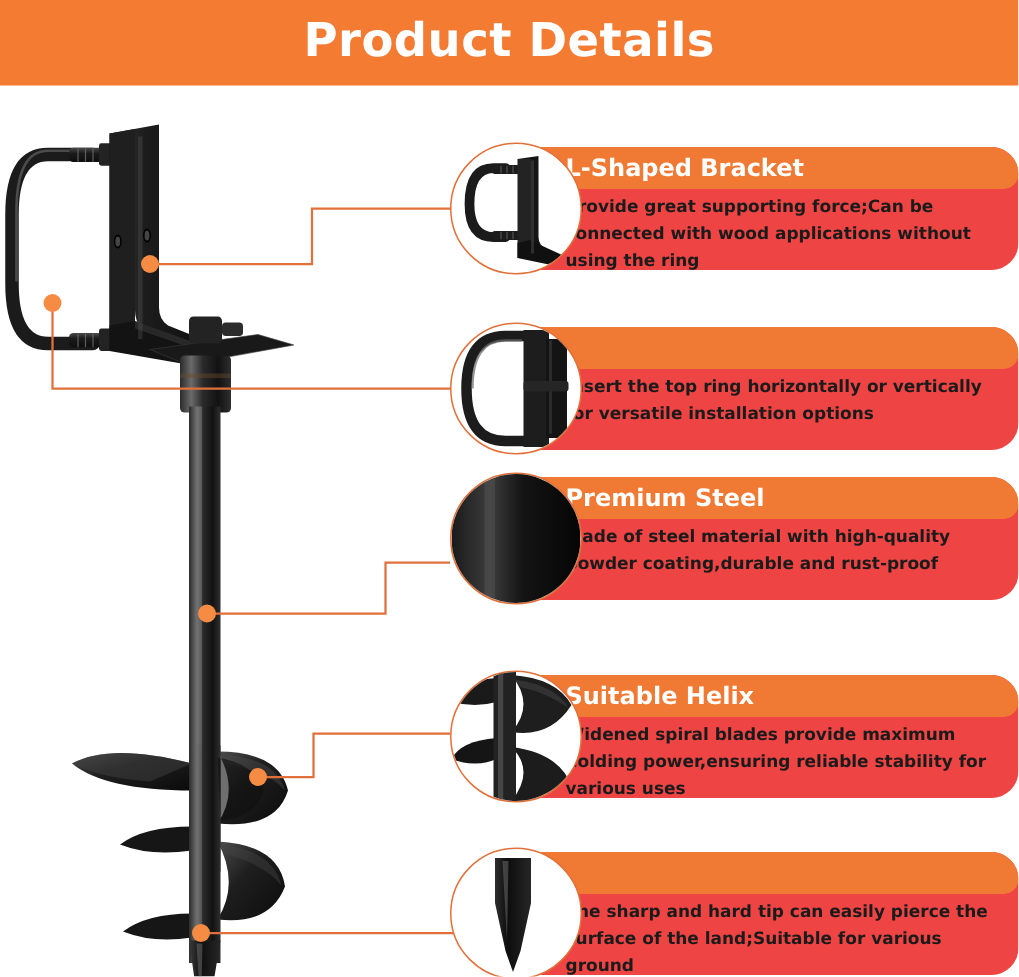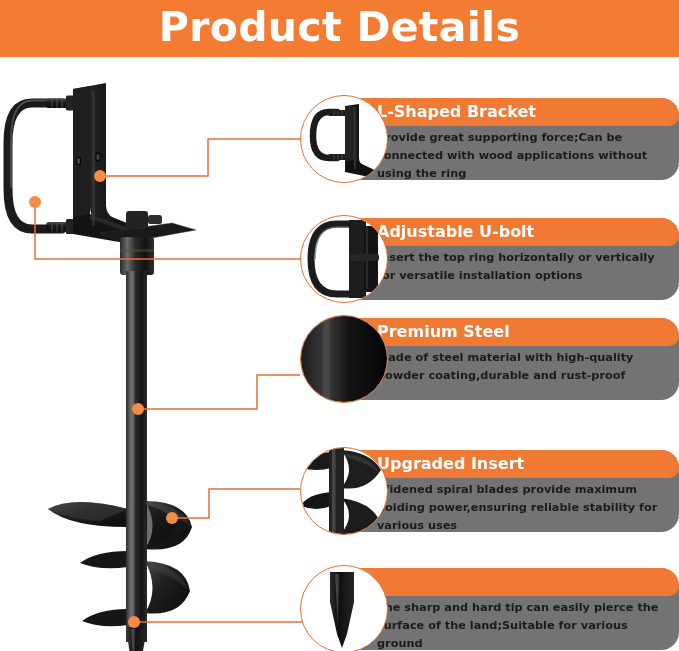--- a/index.html
+++ b/index.html
@@ -17,21 +17,21 @@
   
   #header-banner {
     position: absolute;
     left: 0; top: 0;
     width: 679px; height: 57px;
     background: #F47B32;
     display: flex; align-items: center; justify-content: center;
   }
   #header-title {
     color: #ffffff;
-    font-size: 41px;
+    font-size: 31px;
     font-weight: bold;
     letter-spacing: 0.3px;
     font-family: "DejaVu Sans", sans-serif;
     line-height: 1;
     padding-bottom: 2px;
   }
 
   
   #product-photo {
     position: absolute;
@@ -51,21 +51,21 @@
   .callout-card {
     position: absolute;
     left: 338px;
     width: 341px;
     height: 82px;
   }
   .card-shell {
     position: absolute;
     left: 0; top: 0;
     width: 341px; height: 82px;
-    background: #737373;
+    background: #ef4444;
     border-radius: 14px 18px 18px 14px;
     overflow: hidden;
   }
   .card-header-strip {
     position: absolute;
     left: 0; top: 0;
     width: 341px; height: 28px;
     background: #F07A33;
     border-radius: 14px 16px 10px 0;
   }
@@ -278,21 +278,20 @@
       <rect x="44" y="10" width="9" height="66" fill="#232323"></rect>
       <path d="M44 66 L52 64 L78 76 L78 83 L44 76 Z" fill="#101010"></path>
       <rect x="53" y="11" width="2" height="62" fill="#5a5a5a" opacity="0.4"></rect>
     </svg>
   </div>
 </div>
 
 <div class="callout-card" style="top:218px;">
   <div class="card-shell">
     <div class="card-header-strip"></div>
-    <div class="card-title">Adjustable U-bolt</div>
     <div class="card-body">Insert the top ring horizontally or vertically for versatile installation options</div>
   </div>
   <div class="thumb-bubble">
     <svg width="86" height="86" viewBox="0 0 86 86">
       <path d="M50 8 L36 8 Q10 8 10 43 Q10 78 36 78 L50 78" fill="none" stroke="#1c1c1c" stroke-width="7" stroke-linecap="round"></path>
       <path d="M47 11 L36 11 Q14 11 14 43" fill="none" stroke="#6a6a6a" stroke-width="1.6" opacity="0.7"></path>
       <rect x="48" y="4" width="17" height="78" fill="#1d1d1d"></rect>
       <rect x="63" y="10" width="14" height="66" fill="#141414"></rect>
       <rect x="65" y="11" width="2" height="62" fill="#4f4f4f" opacity="0.4"></rect>
       <rect x="48" y="38" width="30" height="7" rx="2" fill="#262626"></rect>
@@ -318,21 +317,21 @@
       </defs>
       <rect x="0" y="0" width="86" height="86" fill="url(#tg3)"></rect>
       <rect x="22" y="0" width="7" height="86" fill="#5e5e5e" opacity="0.35"></rect>
     </svg>
   </div>
 </div>
 
 <div class="callout-card" style="top:450px;">
   <div class="card-shell">
     <div class="card-header-strip"></div>
-    <div class="card-title">Upgraded Insert</div>
+    <div class="card-title">Suitable Helix</div>
     <div class="card-body">Widened spiral blades provide maximum holding power,ensuring reliable stability for various uses</div>
   </div>
   <div class="thumb-bubble">
     <svg width="86" height="86" viewBox="0 0 86 86">
       <path d="M30 4 Q2 6 0 20 Q16 24 30 20 Z" fill="#1a1a1a"></path>
       <path d="M40 2 Q70 4 80 22 Q66 44 40 40 Q56 22 40 2 Z" fill="#1e1e1e"></path>
       <path d="M42 5 Q70 9 78 24 Q64 14 46 10 Z" fill="#464646" opacity="0.5"></path>
       <path d="M30 44 Q6 46 0 58 Q16 64 30 58 Z" fill="#151515"></path>
       <path d="M40 50 Q72 54 80 76 Q64 92 40 86 Q56 66 40 50 Z" fill="#1c1c1c"></path>
       <rect x="28" y="0" width="15" height="86" fill="#222"></rect>

